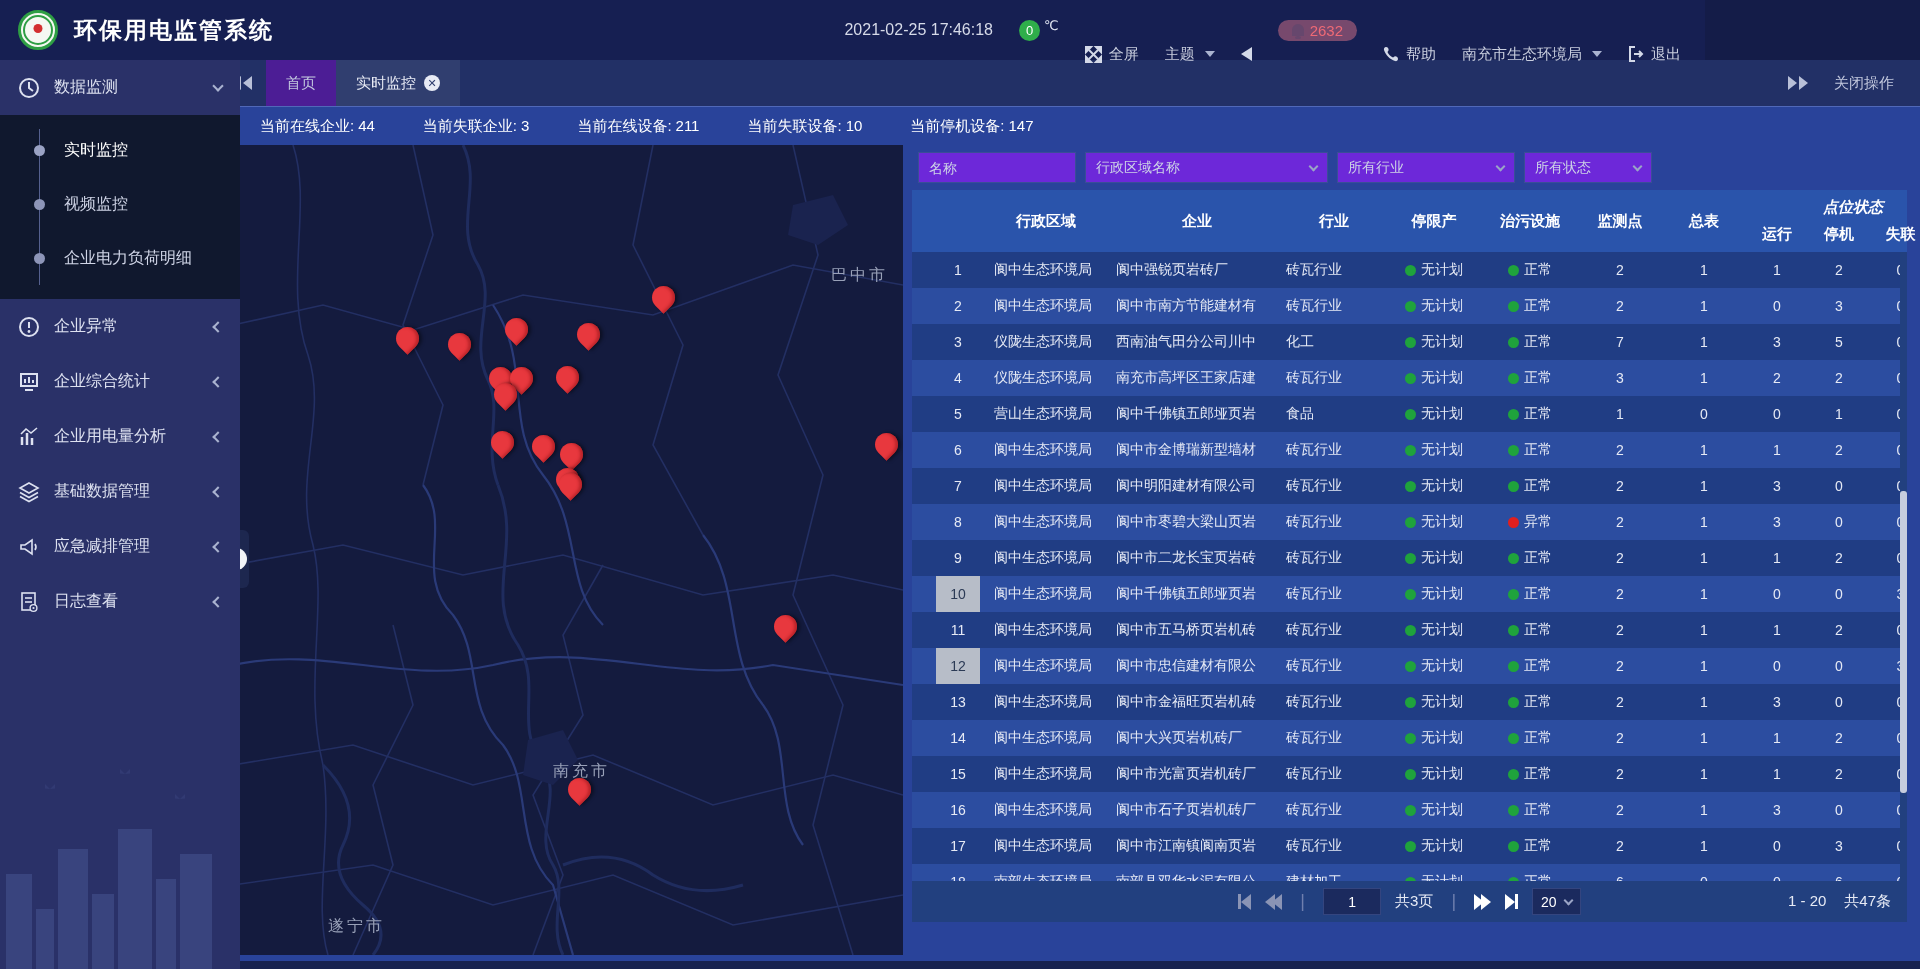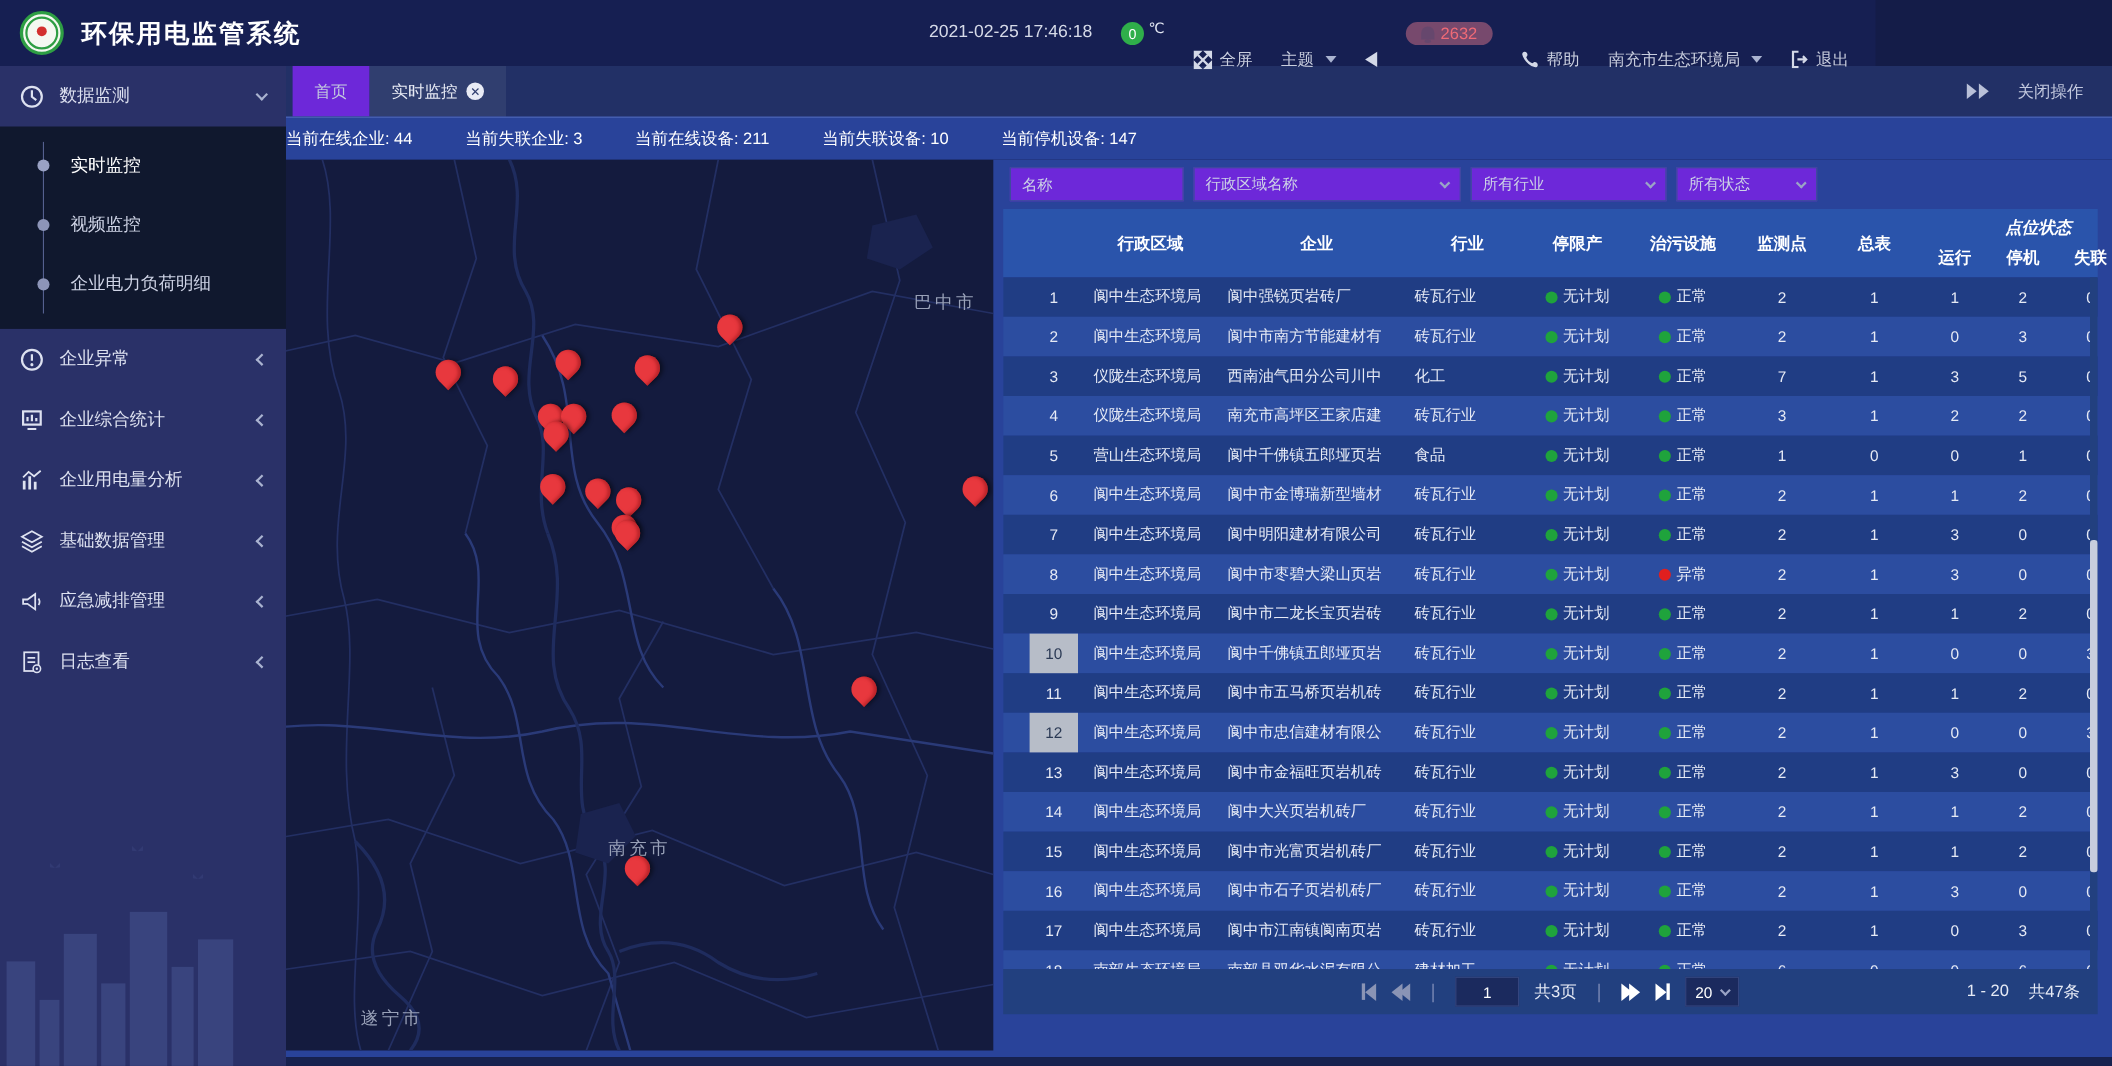--- a/index.html
+++ b/index.html
@@ -31,21 +31,21 @@
     border-top:6px solid #aab3d0; display:inline-block; margin-left:3px; }
   .sound-tri { width:0; height:0; border-top:7px solid transparent; border-bottom:7px solid transparent;
     border-right:11px solid #d4d9e8; display:inline-block; }
   .badge-pill { background:rgba(226,120,140,.48); color:#ef6a76; border-radius:11px;
     padding:2px 14px; font-size:15px; display:flex; align-items:center; gap:6px; }
   .bell { width:12px; height:12px; border-radius:6px 6px 0 0; background:rgba(90,70,110,.55); position:relative; }
   .bell::after { content:""; position:absolute; left:3px; bottom:-3px; width:6px; height:3px; border-radius:50%;
     background:rgba(90,70,110,.55); }
 
   
-  .sidebar { position:absolute; left:0; top:60px; width:260px; height:909px; background:#2a3168; z-index:20; overflow:hidden; }
+  .sidebar { position:absolute; left:0; top:60px; width:240px; height:909px; background:#2a3168; z-index:20; overflow:hidden; }
   .menu-item { height:55px; display:flex; align-items:center; padding:0 18px; color:#dde1f0;
     font-size:16px; cursor:pointer; position:relative; }
   .menu-item .mi-icon { width:22px; height:22px; margin-right:14px; flex:0 0 22px; }
   .menu-item .chev { margin-left:auto; }
   .chev-left { width:8px; height:8px; border-left:2px solid #aab3d0; border-bottom:2px solid #aab3d0;
     transform:rotate(45deg); }
   .chev-down { width:8px; height:8px; border-left:2px solid #aab3d0; border-bottom:2px solid #aab3d0;
     transform:rotate(-45deg); margin-top:-4px; }
   .submenu { background:#10182e; padding:8px 0 14px 0; position:relative; }
   .submenu .sub-item { height:54px; display:flex; align-items:center; padding-left:64px; color:#cfd4e6;
@@ -62,21 +62,21 @@
   
   .tabbar { position:absolute; left:220px; top:60px; width:1700px; height:46px; background:#223066;
     display:flex; align-items:stretch; z-index:10; }
   .tab-arrow { width:46px; display:flex; align-items:center; justify-content:center; cursor:pointer; }
   .dbl-tri { display:flex; }
   .tri-l { width:0; height:0; border-top:7px solid transparent; border-bottom:7px solid transparent;
     border-right:9px solid #b9c0d8; margin-right:2px; }
   .tri-r { width:0; height:0; border-top:7px solid transparent; border-bottom:7px solid transparent;
     border-left:9px solid #b9c0d8; margin-left:2px; }
   .tab { display:flex; align-items:center; padding:0 20px; color:#c2c8de; font-size:15px; cursor:pointer; }
-  .tab.inactive { background:#6d28d9; }
+  .tab.inactive { background:#4c1d95; }
   .tab.active { background:#303e6f; color:#e8ebf5; }
   .tab .close-x { width:16px; height:16px; border-radius:50%; background:#e8ebf5; color:#303e6f;
     font-size:11px; display:flex; align-items:center; justify-content:center; margin-left:8px; font-weight:bold; }
   .tab-right { margin-left:auto; display:flex; align-items:center; gap:26px; padding-right:26px;
     color:#c2c8de; font-size:15px; }
 
   
   .statsbar { position:absolute; left:220px; top:106px; width:1700px; height:39px; background:#29439a;
     border-top:1px solid #5068b8; display:flex; align-items:center; gap:48px; padding-left:40px;
     color:#ffffff; font-size:15px; z-index:10; }

